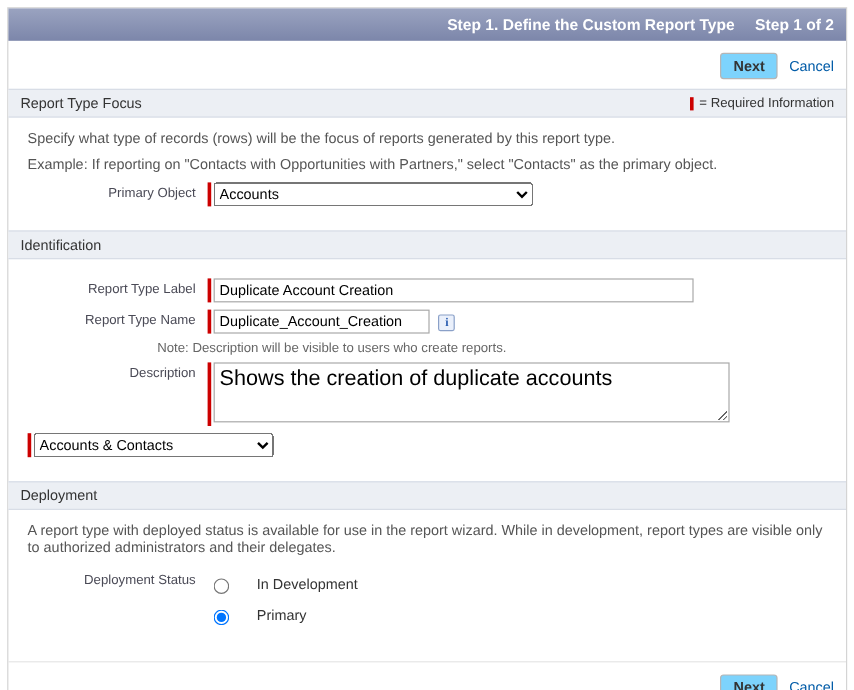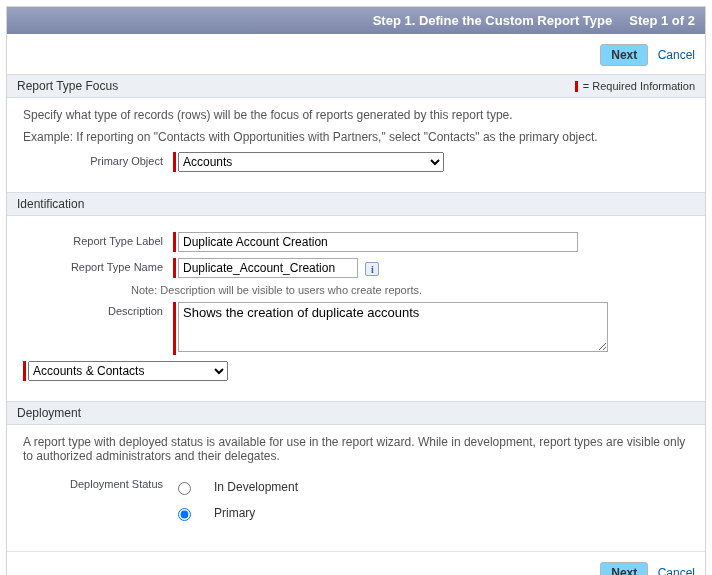--- a/index.html
+++ b/index.html
@@ -120,21 +120,21 @@
   }
   input.text-med {
     width: 180px;
     font-size: 12px;
     padding: 2px 4px;
     border: 1px solid #a9a9a9;
   }
   textarea.desc {
     width: 430px;
     height: 50px;
-    font-size: 13px;
+    font-size: 18px;
     font-family: Arial, sans-serif;
     padding: 2px 4px;
     border: 1px solid #a9a9a9;
     resize: both;
   }
   .info-icon {
     display: inline-block;
     width: 14px;
     height: 14px;
     border: 1px solid #8aa0c8;

